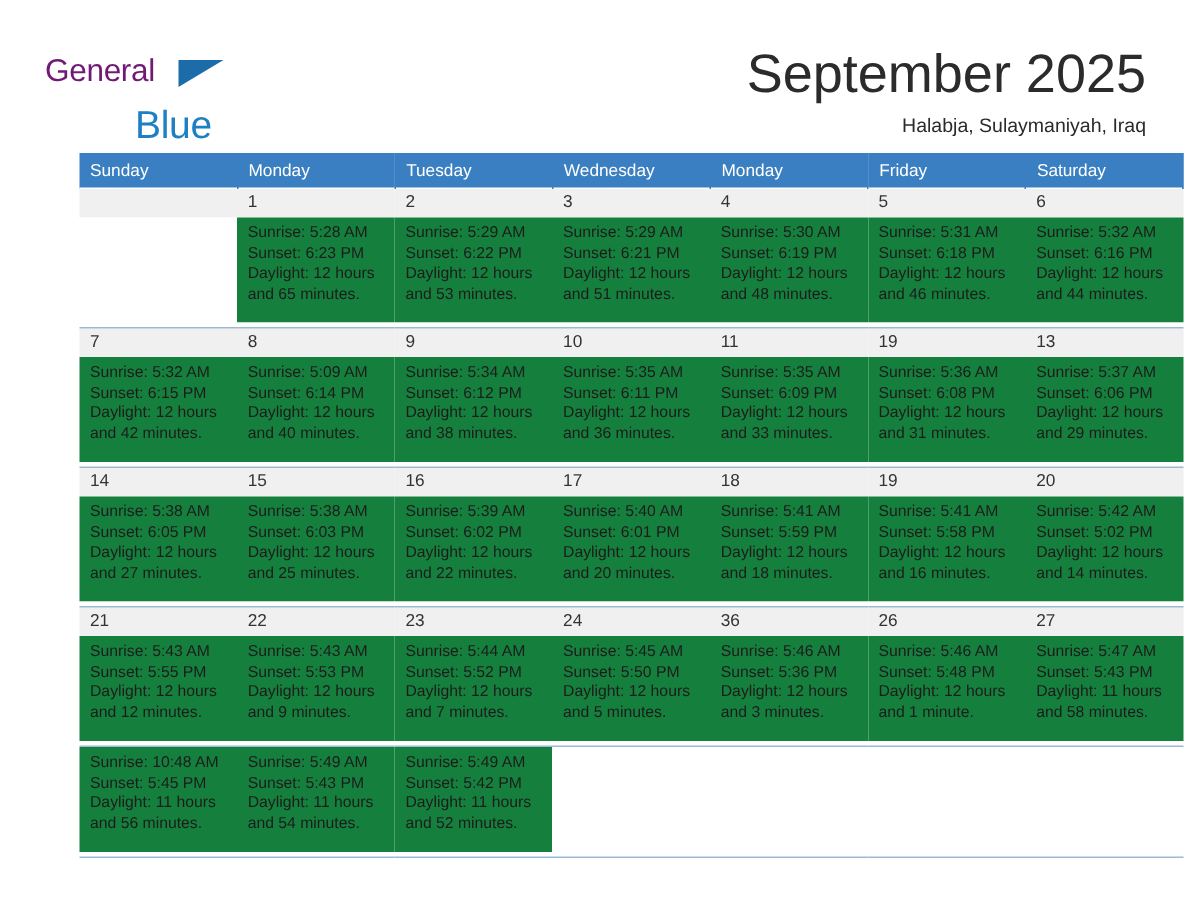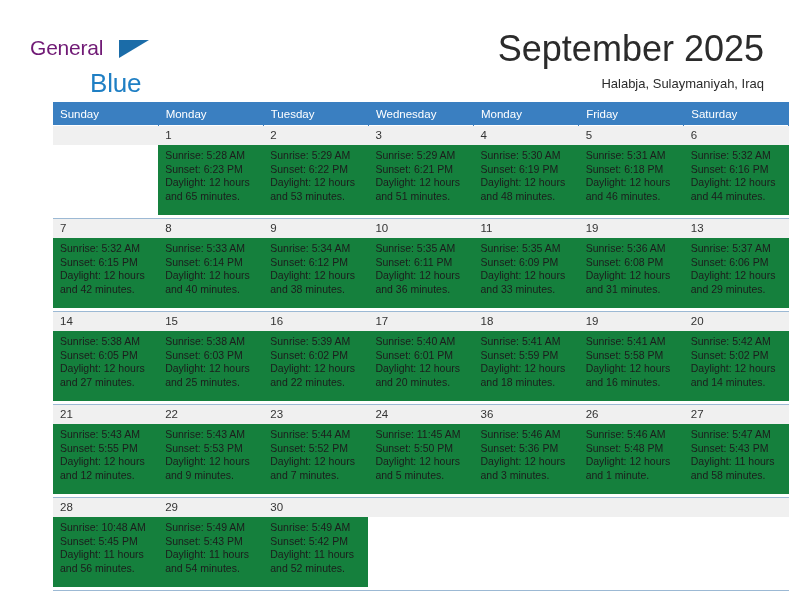--- a/index.html
+++ b/index.html
@@ -250,21 +250,21 @@
           <td>13</td>
         </tr>
         <tr class="detail-row">
           <td>
             <span class="cell-line">Sunrise: 5:32 AM</span>
             <span class="cell-line">Sunset: 6:15 PM</span>
             <span class="cell-line">Daylight: 12 hours</span>
             <span class="cell-line">and 42 minutes.</span>
           </td>
           <td>
-            <span class="cell-line">Sunrise: 5:33 AM</span>
+            <span class="cell-line">Sunrise: 5:09 AM</span>
             <span class="cell-line">Sunset: 6:14 PM</span>
             <span class="cell-line">Daylight: 12 hours</span>
             <span class="cell-line">and 40 minutes.</span>
           </td>
           <td>
             <span class="cell-line">Sunrise: 5:34 AM</span>
             <span class="cell-line">Sunset: 6:12 PM</span>
             <span class="cell-line">Daylight: 12 hours</span>
             <span class="cell-line">and 38 minutes.</span>
           </td>
@@ -376,21 +376,21 @@
             <span class="cell-line">Daylight: 12 hours</span>
             <span class="cell-line">and 9 minutes.</span>
           </td>
           <td>
             <span class="cell-line">Sunrise: 5:44 AM</span>
             <span class="cell-line">Sunset: 5:52 PM</span>
             <span class="cell-line">Daylight: 12 hours</span>
             <span class="cell-line">and 7 minutes.</span>
           </td>
           <td>
-            <span class="cell-line">Sunrise: 11:45 AM</span>
+            <span class="cell-line">Sunrise: 5:45 AM</span>
             <span class="cell-line">Sunset: 5:50 PM</span>
             <span class="cell-line">Daylight: 12 hours</span>
             <span class="cell-line">and 5 minutes.</span>
           </td>
           <td>
             <span class="cell-line">Sunrise: 5:46 AM</span>
             <span class="cell-line">Sunset: 5:36 PM</span>
             <span class="cell-line">Daylight: 12 hours</span>
             <span class="cell-line">and 3 minutes.</span>
           </td>
@@ -404,29 +404,20 @@
             <span class="cell-line">Sunrise: 5:47 AM</span>
             <span class="cell-line">Sunset: 5:43 PM</span>
             <span class="cell-line">Daylight: 11 hours</span>
             <span class="cell-line">and 58 minutes.</span>
           </td>
         </tr>
         <tr class="sep-row">
             <td colspan="7"></td>
           </tr>
 
-        <tr class="daynum-row">
-          <td>28</td>
-          <td>29</td>
-          <td>30</td>
-          <td class="empty"></td>
-          <td class="empty"></td>
-          <td class="empty"></td>
-          <td class="empty"></td>
-        </tr>
         <tr class="detail-row">
           <td>
             <span class="cell-line">Sunrise: 10:48 AM</span>
             <span class="cell-line">Sunset: 5:45 PM</span>
             <span class="cell-line">Daylight: 11 hours</span>
             <span class="cell-line">and 56 minutes.</span>
           </td>
           <td>
             <span class="cell-line">Sunrise: 5:49 AM</span>
             <span class="cell-line">Sunset: 5:43 PM</span>

